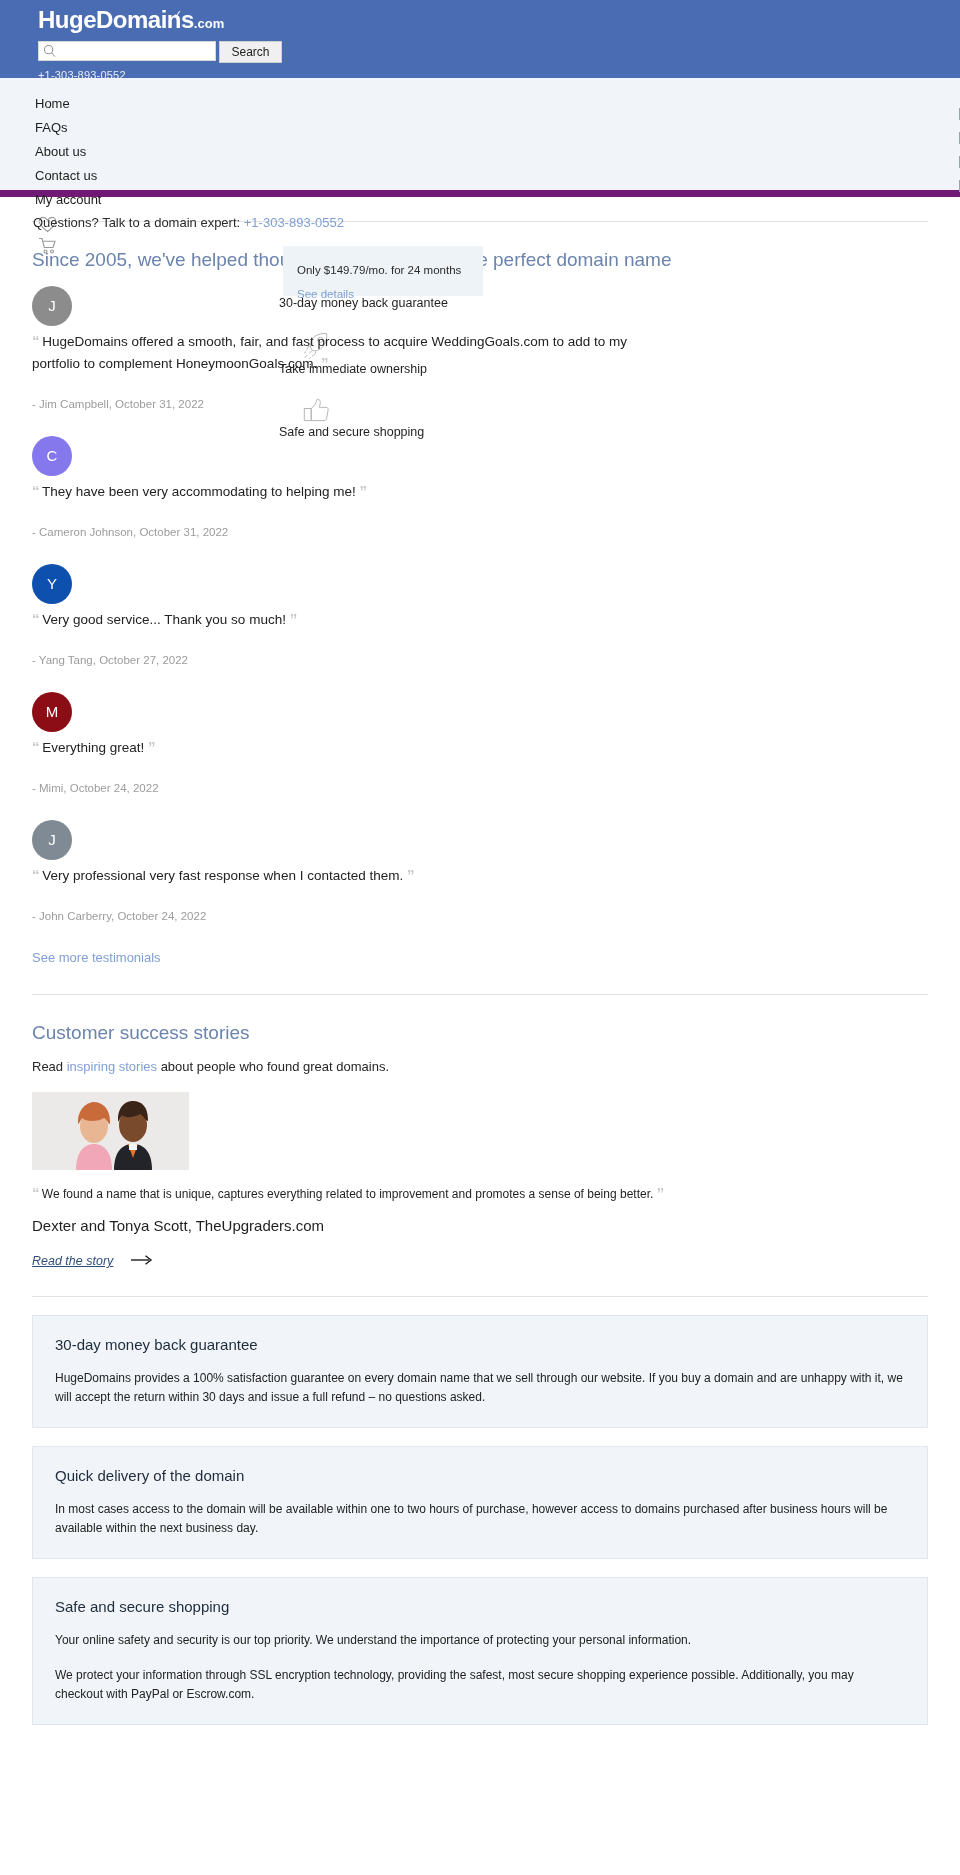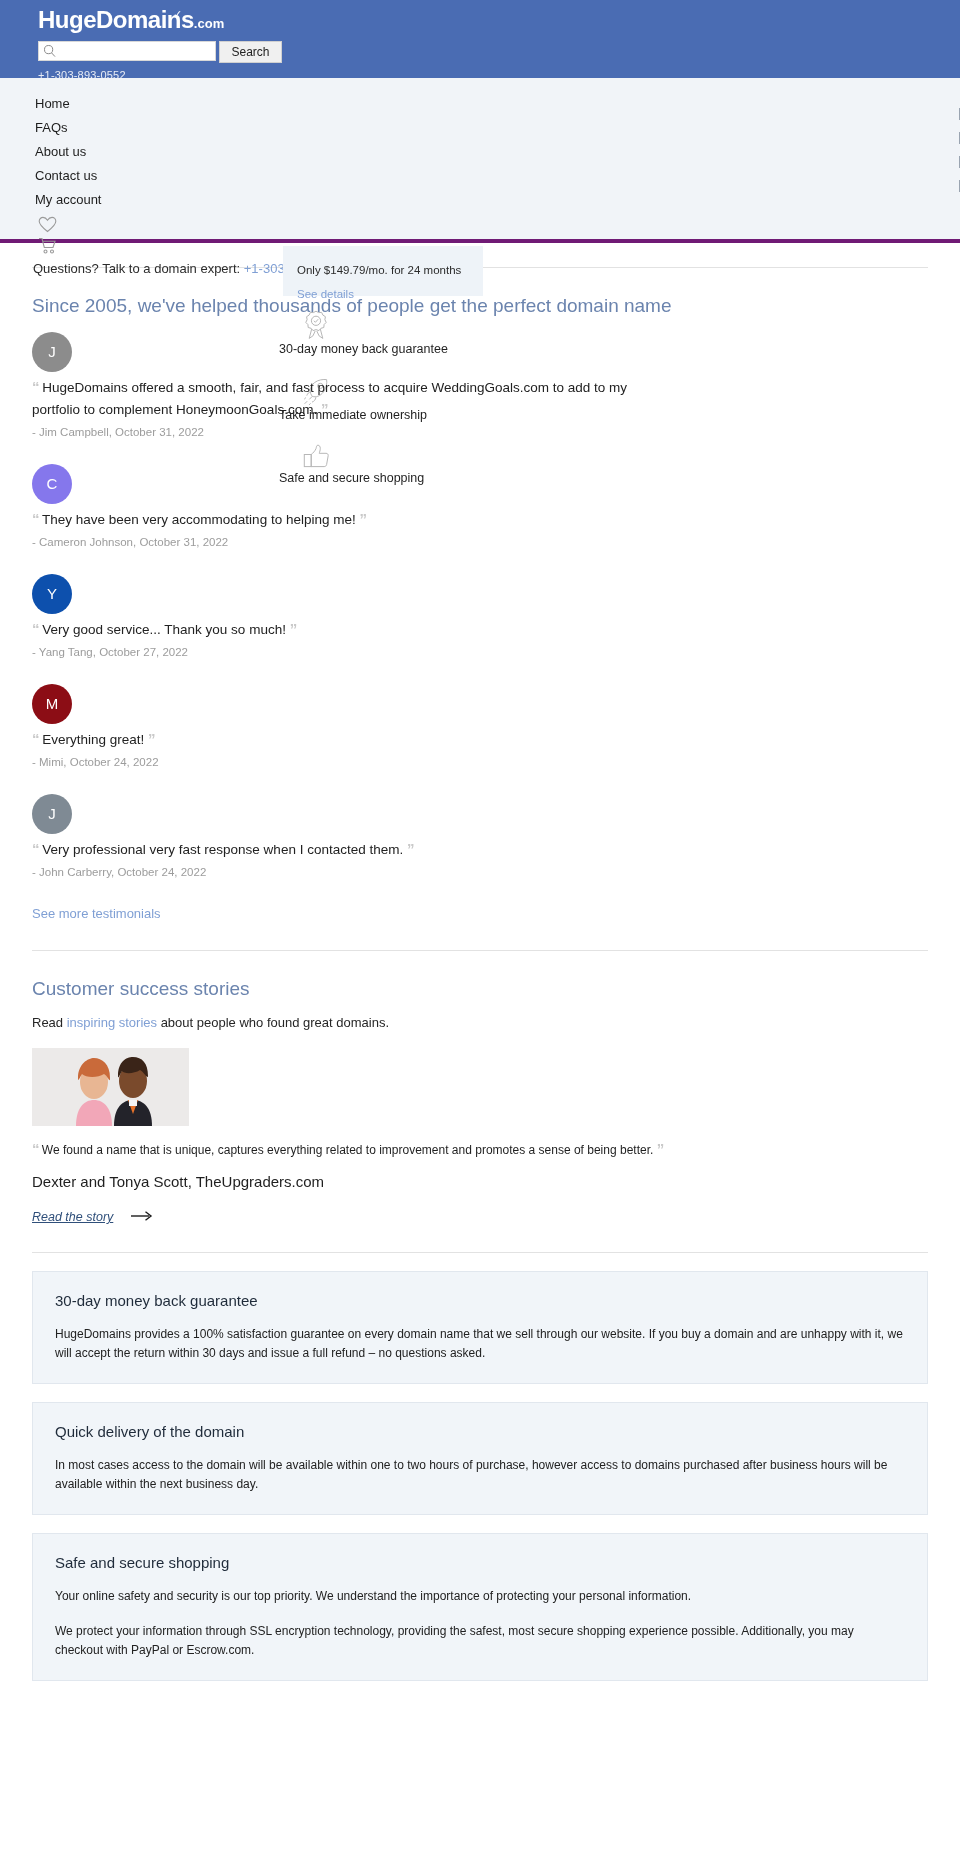--- a/index.html
+++ b/index.html
@@ -62,22 +62,22 @@
   .phone-top {
     margin-top:6px;
     color:#e8ecf5;
     font-size:11px;
     letter-spacing:0.2px;
   }
 
   
   .navpanel {
     background:#f1f4f8;
-    border-bottom:4px solid #701a75;
-    height:165px;
+    border-bottom:7px solid #701a75;
+    height:119px;
     position:relative;
     padding-top:14px;
   }
   .navpanel .navitem {
     font-size:13px;
     color:#1d1d1d;
     padding:5px 0 5px 35px;
     line-height:14px;
   }
   .navpanel .navitem.sub { }
@@ -140,21 +140,21 @@
   }
   .qmark {
     color:#c9c9c9;
     font-size:15px;
     font-weight:bold;
     letter-spacing:-1px;
   }
   .tauthor {
     font-size:11.5px;
     color:#9c9c9c;
-    margin-top:6px;
+    margin-top:24px;
   }
 
   
   .badges {
     position:absolute;
     left:247px;
     top:-22px;
     width:300px;
     pointer-events:none;
   }

